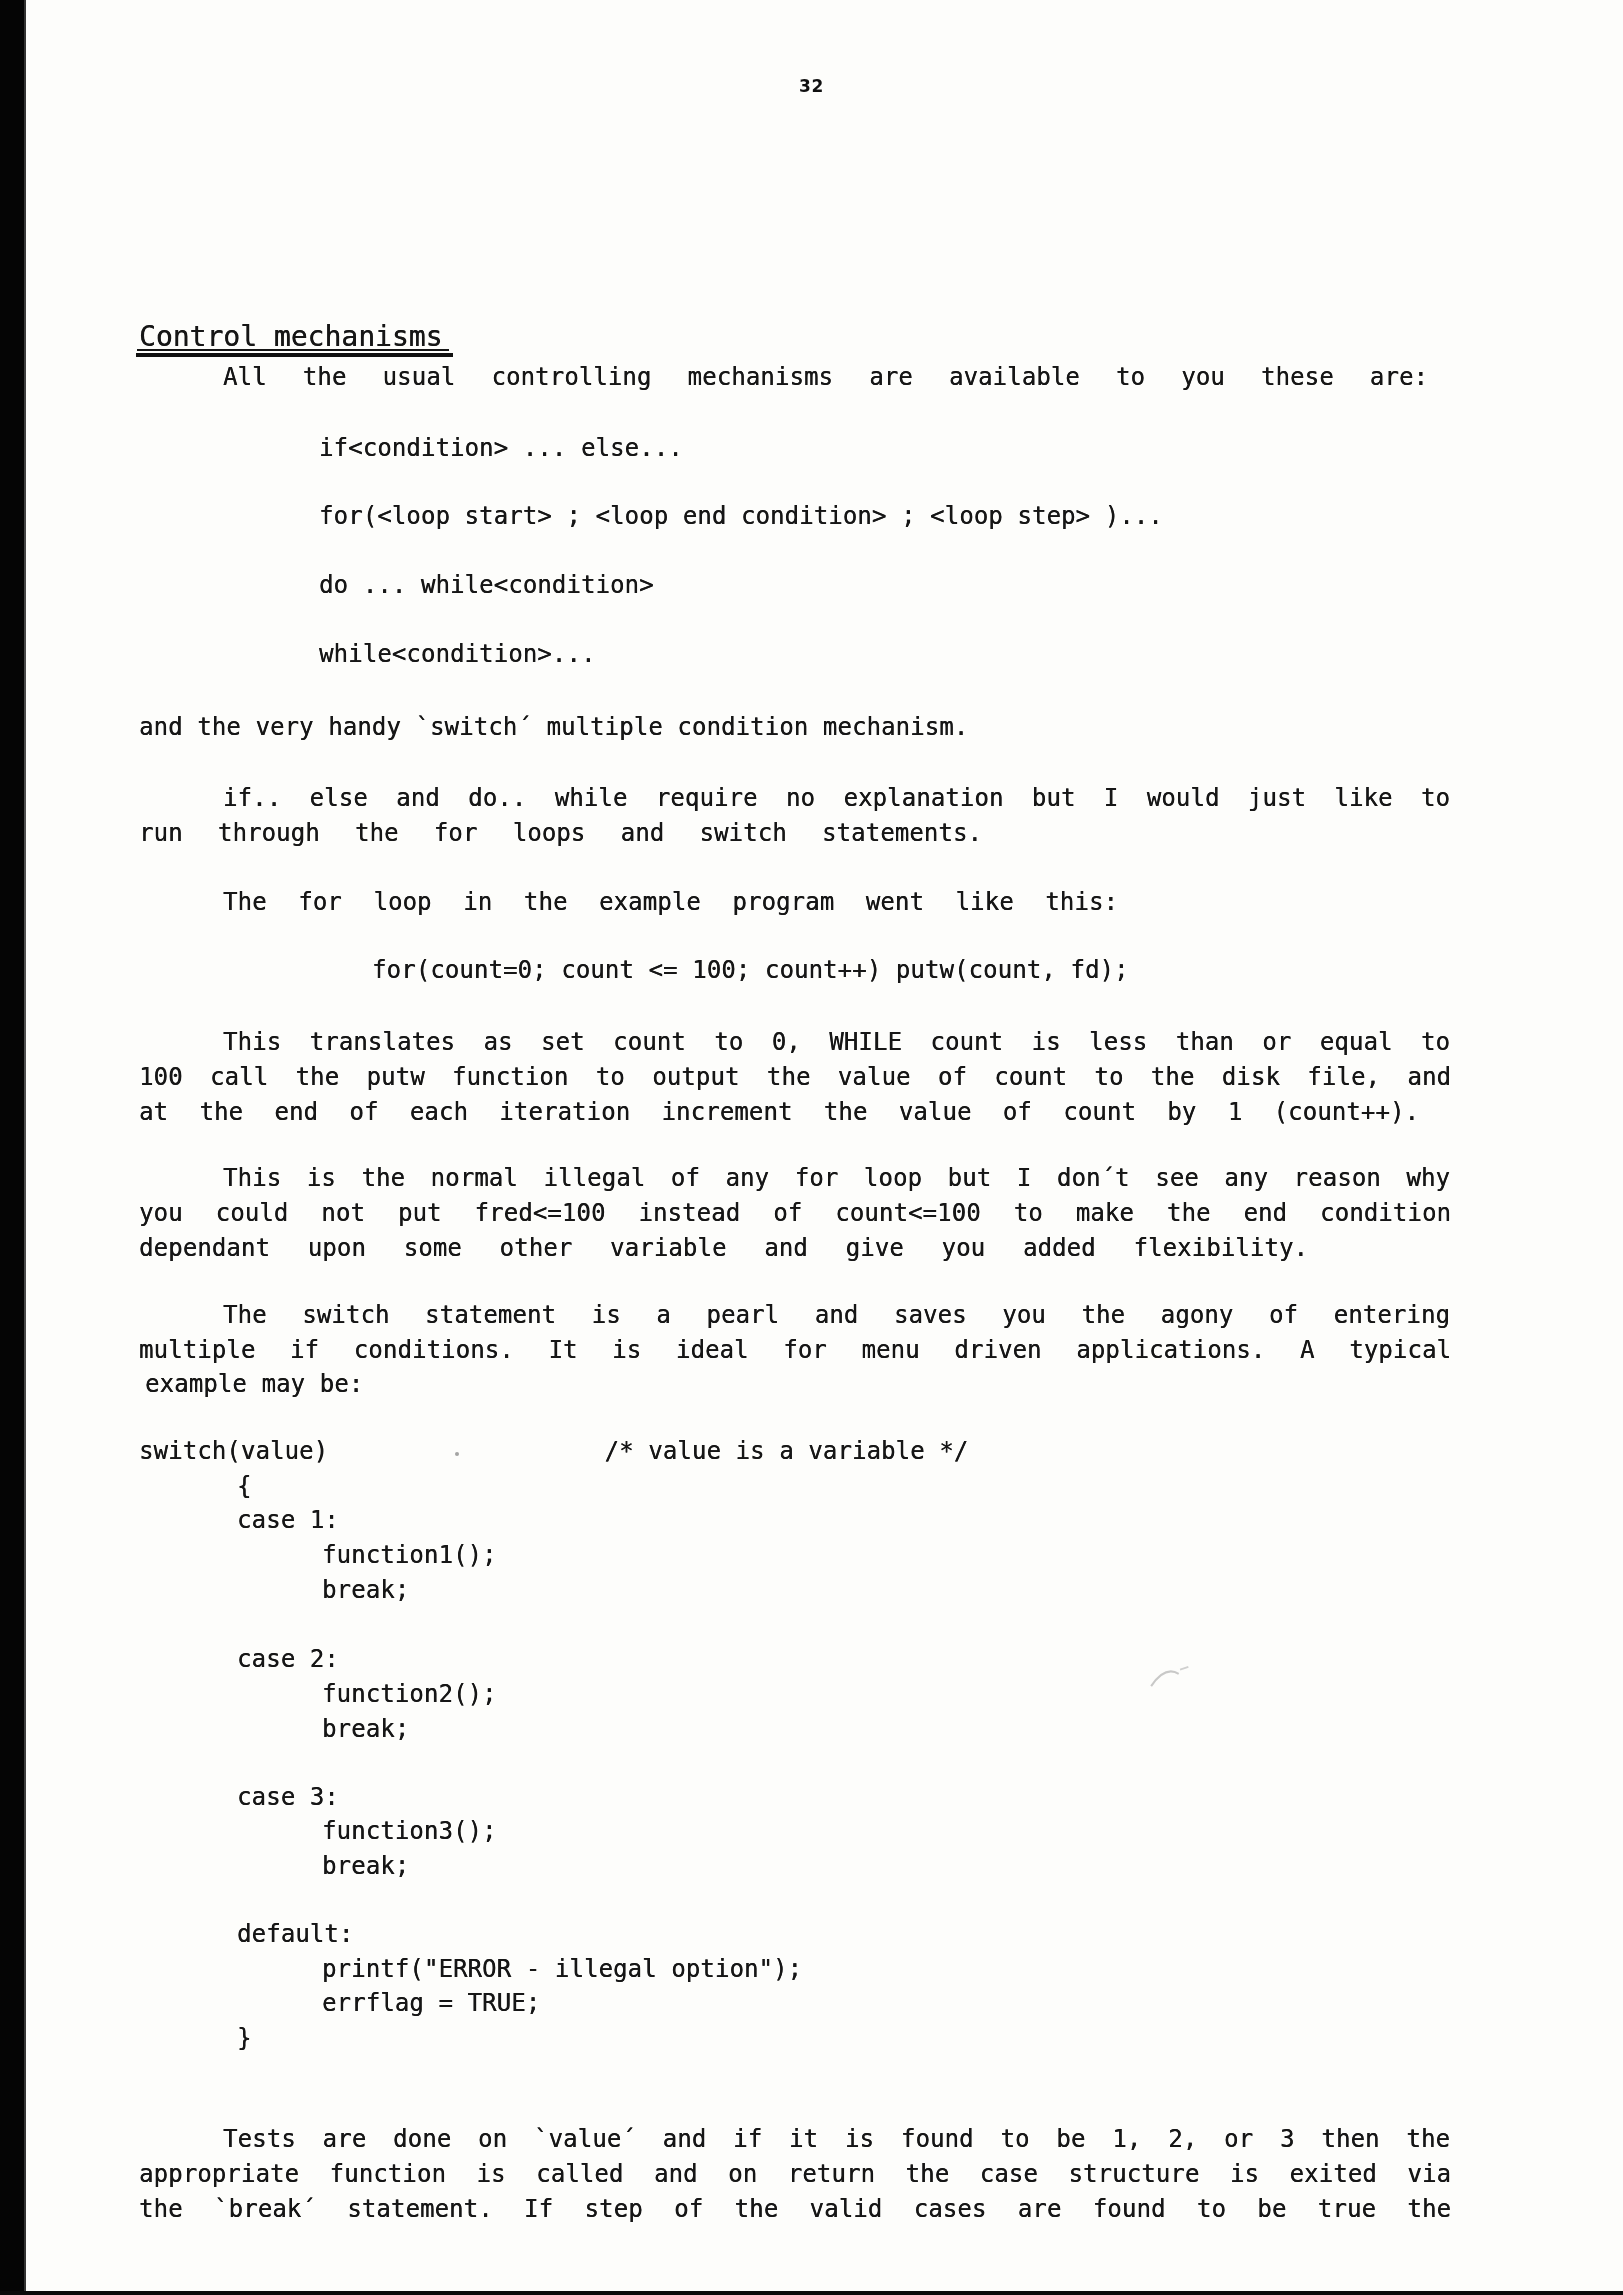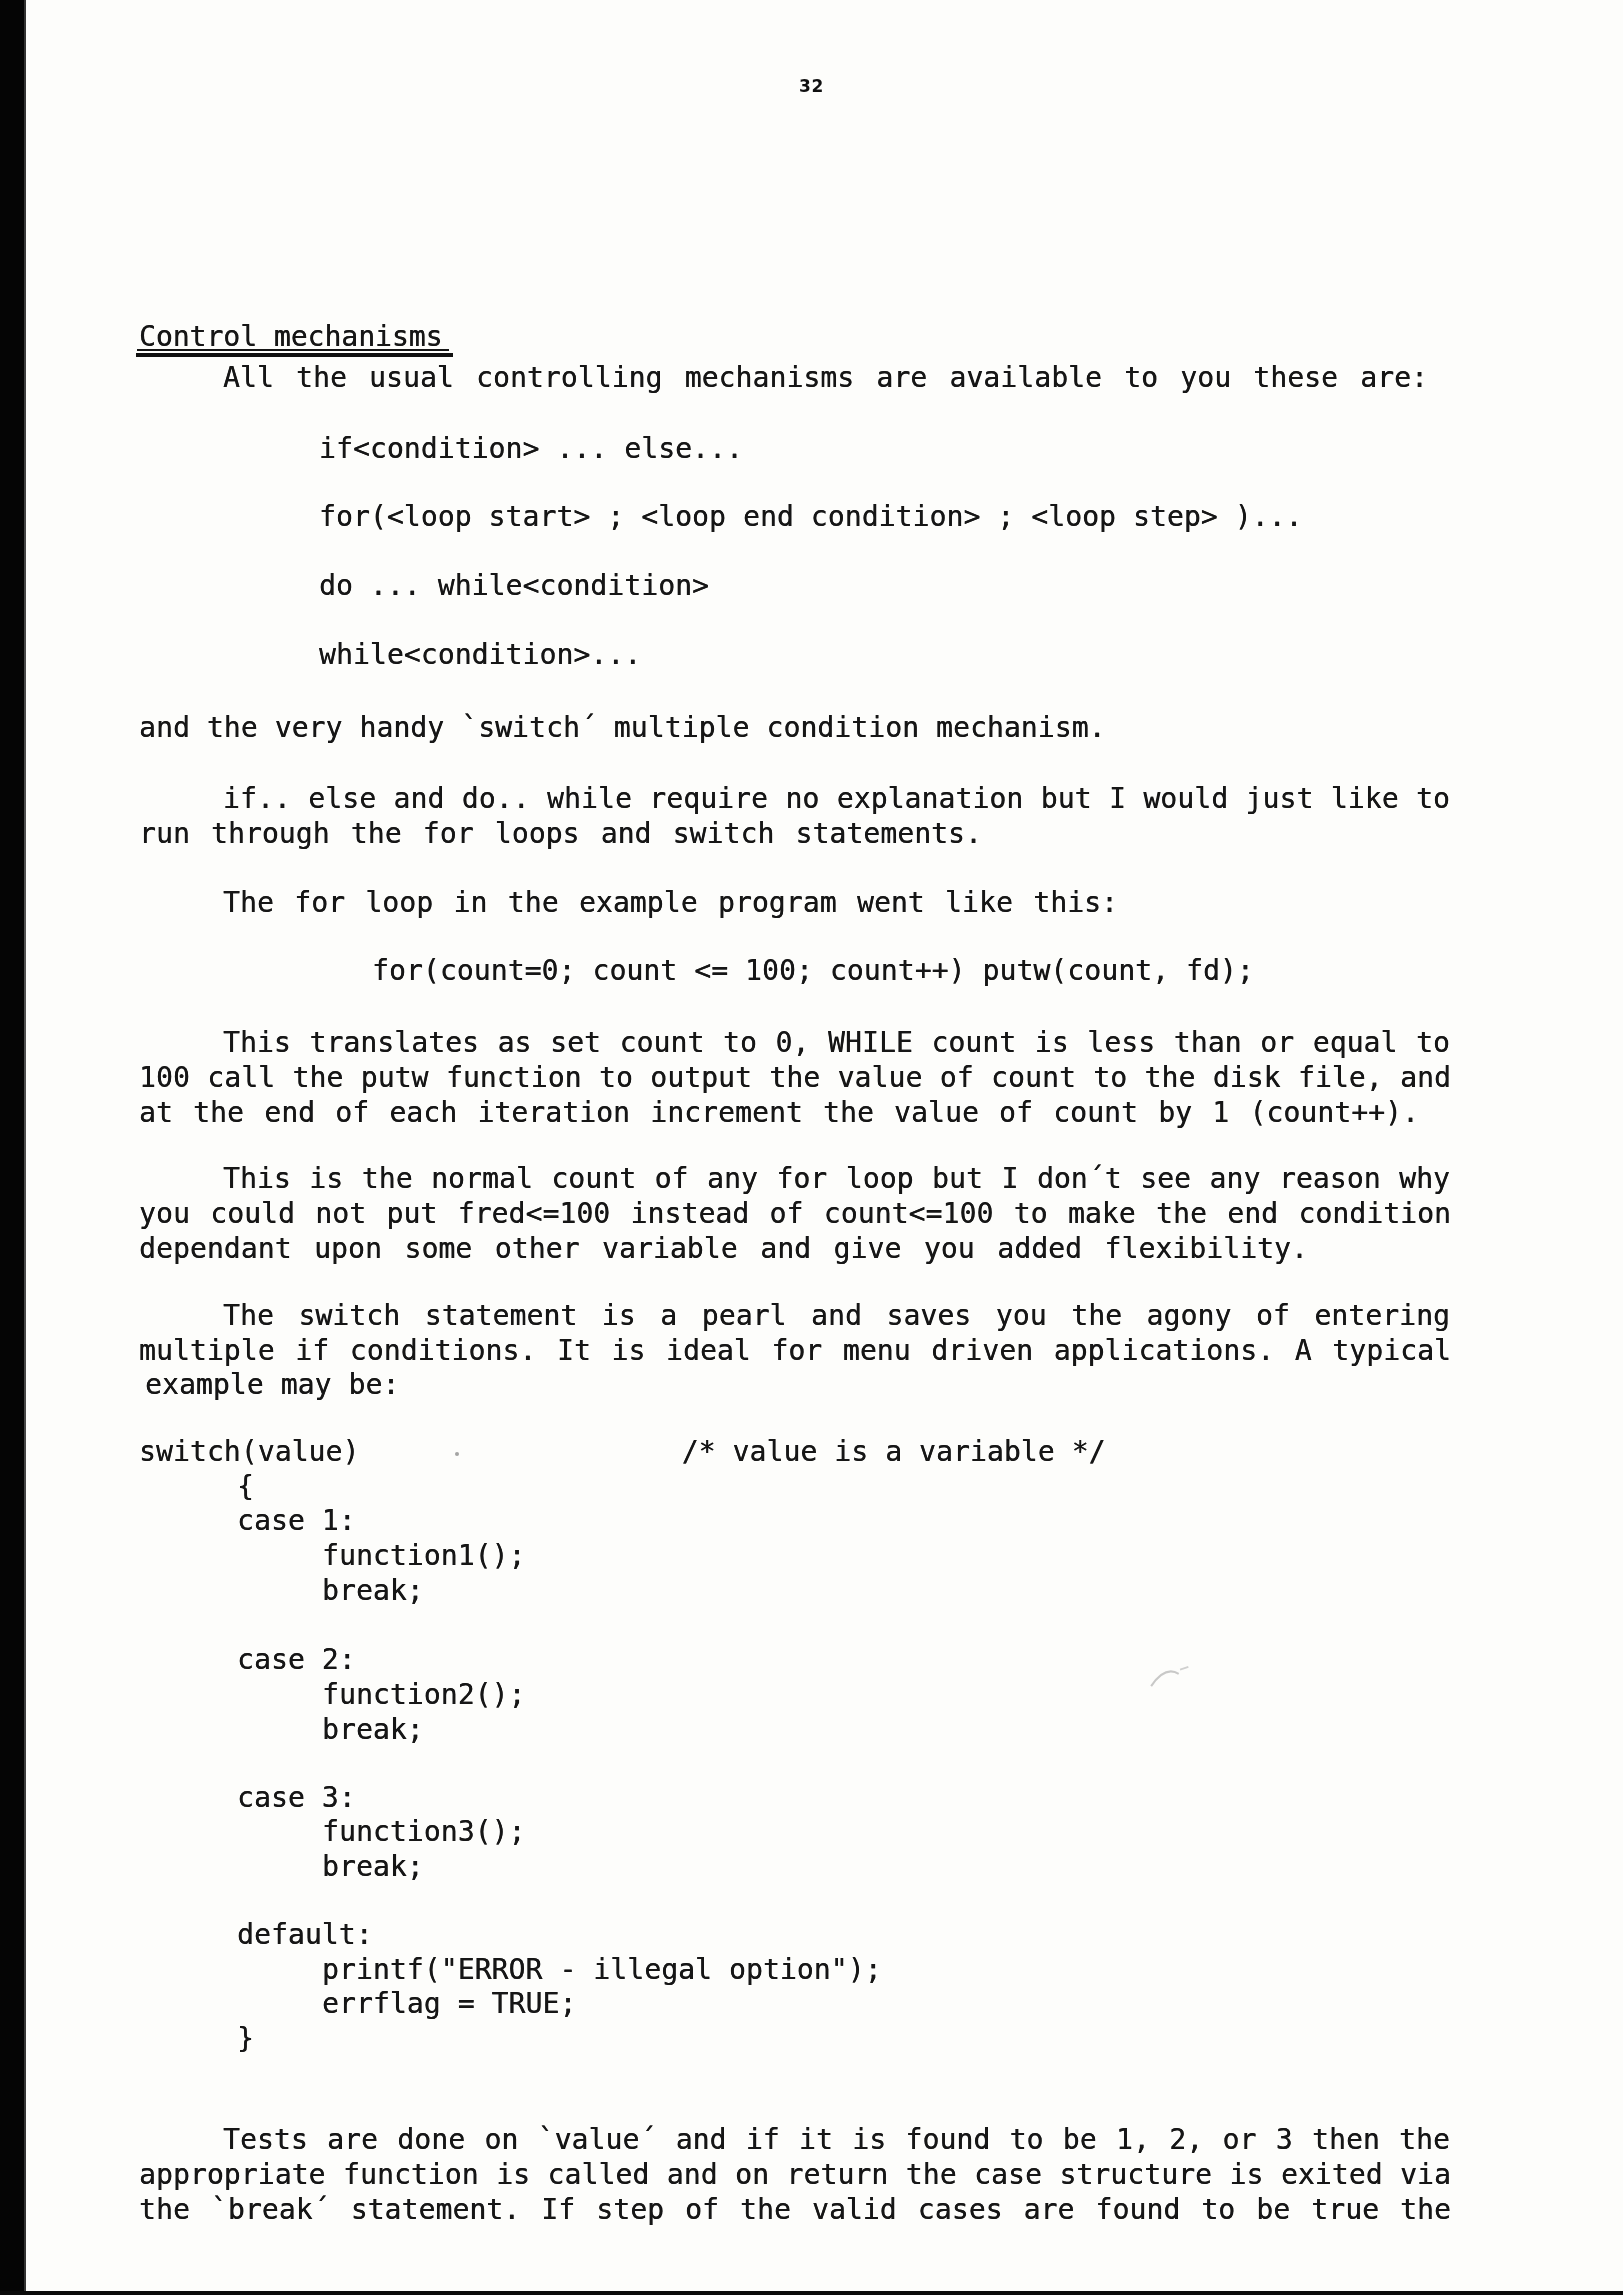--- a/index.html
+++ b/index.html
@@ -22,21 +22,21 @@
   }
   .heading{
     position:absolute;top:321px;left:139px;
     font-size:28px;line-height:32px;white-space:pre;
     text-shadow:0.3px 0 0 currentColor;
   }
   .hrule1{position:absolute;top:349px;left:137px;width:312px;height:2.1px;background:#151515;}
   .hrule2{position:absolute;top:353px;left:136px;width:317px;height:4.2px;background:#101010;}
   .ln{
     position:absolute;
-    font-size:28px;line-height:33px;
+    font-size:24px;line-height:33px;
     white-space:pre;
     letter-spacing:0.1px;
     text-shadow:0.3px 0 0 currentColor;
   }
   .j{
     white-space:normal;
     text-align:justify;
     text-align-last:justify;
   }
   .speck{position:absolute;top:1452px;left:455px;width:4.2px;height:4.2px;border-radius:50%;background:#7d7d7d;opacity:.7;}
@@ -69,21 +69,21 @@
   <div class="ln j" style="top:817px;left:139px;width:843px">run through the for loops and switch statements.</div>
 
   <div class="ln j" style="top:886px;left:223px;width:895px">The for loop in the example program went like this:</div>
 
   <div class="ln" style="top:954px;left:372px">for(count=0; count &lt;= 100; count++) putw(count, fd);</div>
 
   <div class="ln j" style="top:1026px;left:223px;width:1227px">This translates as set count to 0, WHILE count is less than or equal to</div>
   <div class="ln j" style="top:1061px;left:139px;width:1312px">100 call the putw function to output the value of count to the disk file, and</div>
   <div class="ln j" style="top:1096px;left:139px;width:1280px">at the end of each iteration increment the value of count by 1 (count++).</div>
 
-  <div class="ln j" style="top:1162px;left:223px;width:1227px">This is the normal count of any for loop but I don´t see any reason why</div>
+  <div class="ln j" style="top:1162px;left:223px;width:1227px">This is the normal illegal of any for loop but I don´t see any reason why</div>
   <div class="ln j" style="top:1197px;left:139px;width:1312px">you could not put fred&lt;=100 instead of count&lt;=100 to make the end condition</div>
   <div class="ln j" style="top:1232px;left:139px;width:1169px">dependant upon some other variable and give you added flexibility.</div>
 
   <div class="ln j" style="top:1299px;left:223px;width:1227px">The switch statement is a pearl and saves you the agony of entering</div>
   <div class="ln j" style="top:1334px;left:139px;width:1312px">multiple if conditions. It is ideal for menu driven applications. A typical</div>
   <div class="ln" style="top:1368px;left:145px">example may be:</div>
 
   <div class="ln" style="top:1435px;left:139px">switch(value)                   /* value is a variable */</div>
   <div class="ln" style="top:1470px;left:237px">{</div>
   <div class="ln" style="top:1504px;left:237px">case 1:</div>

